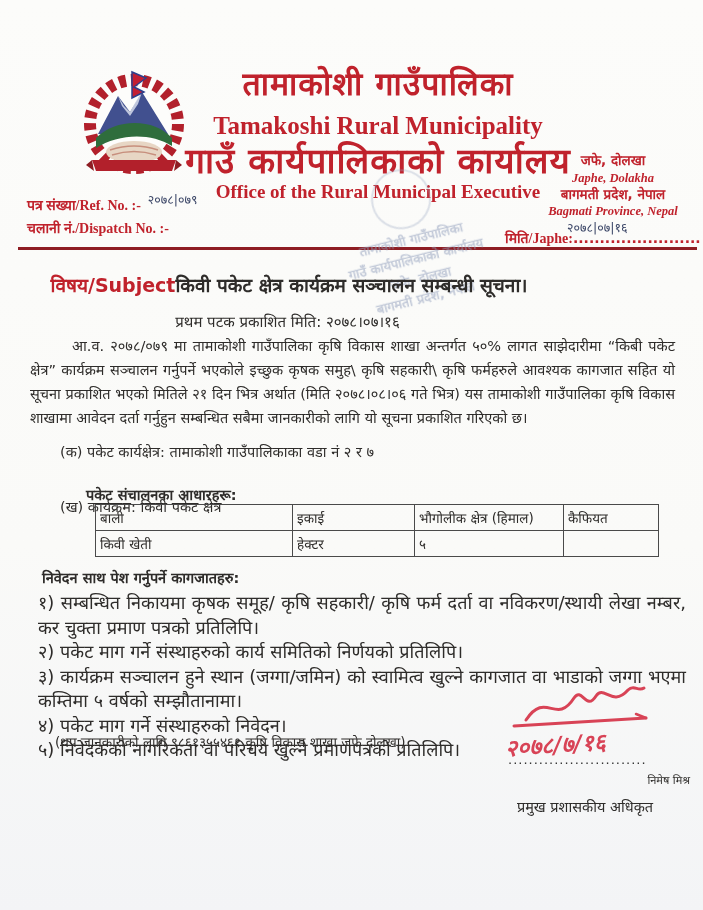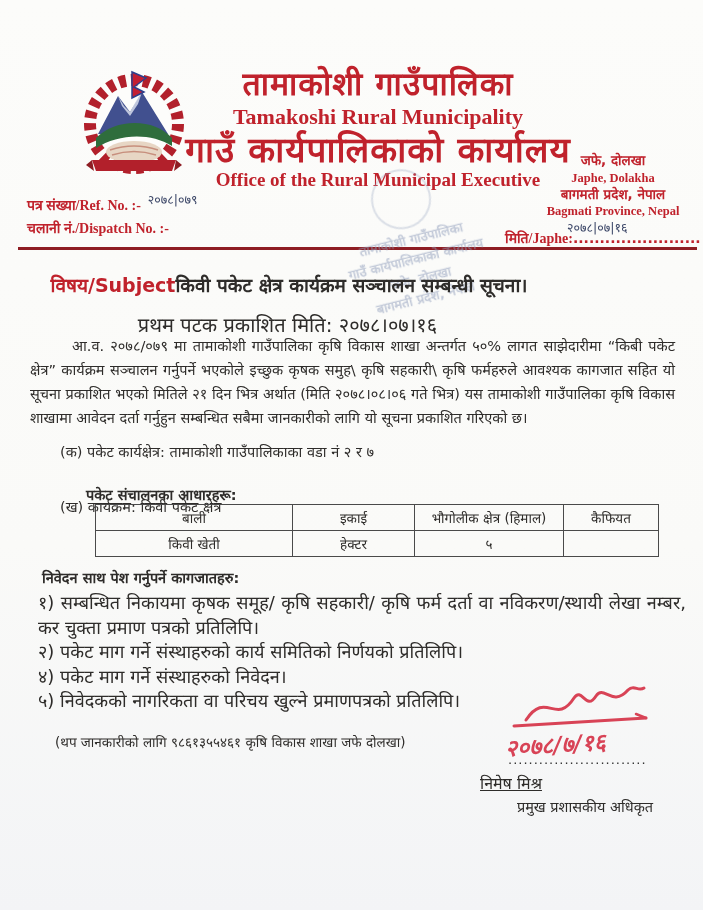--- a/index.html
+++ b/index.html
@@ -15,67 +15,67 @@
     padding-left:44px;
   }
   .red{color:#c0222c;}
   .serif{font-family:"Liberation Serif","DejaVu Serif",serif;}
   .abs{position:absolute;}
 
   
   .logo{left:80px;top:68px;width:108px;height:120px;}
   .title-block{left:178px;top:68px;width:400px;text-align:center;line-height:1.05;}
   .t-np1{font-size:32px;font-weight:700;letter-spacing:1px;}
-  .t-en1{font-size:22px;font-weight:700;margin-top:3px;}
+  .t-en1{font-size:25px;font-weight:700;margin-top:11px;}
   .t-np2{font-size:35px;font-weight:700;margin-top:4px;letter-spacing:1px;}
   .t-en2{font-size:19px;font-weight:700;margin-top:2px;}
   .addr-block{left:528px;top:152px;width:170px;text-align:center;line-height:1.3;font-weight:700;}
   .addr-np{font-size:13.5px;}
-  .addr-en{font-size:12.5px;}
+  .addr-en{font-size:12.5px;font-style:italic;}
   .ref-block{left:27px;top:194px;font-size:14px;font-weight:700;line-height:1.6;}
   .hand{color:#3a4566;font-family:"DejaVu Sans",sans-serif;}
   .ref-val{font-size:12.5px;position:relative;top:-6px;left:2px;font-weight:400;}
   .date-row{left:505px;top:228px;font-size:14px;font-weight:700;}
   .date-val{position:absolute;left:62px;top:-9px;font-size:12.5px;font-weight:400;}
   .rule{left:18px;top:247px;width:679px;height:3px;background:#8e1d23;}
 
   
   .watermark{
     left:296px;top:168px;width:230px;text-align:center;color:#93a0bd;
     transform:rotate(-14deg);opacity:.55;filter:blur(.4px);
     font-size:13px;line-height:1.55;font-weight:600;pointer-events:none;
   }
   .wm-emblem{width:56px;height:56px;border:2px solid #9aa6c2;border-radius:50%;
     margin:0 auto 2px auto;opacity:.6;}
 
   
   .subject-line{left:0;top:272px;width:578px;text-align:center;font-size:19px;font-weight:700;}
-  .pub-line{left:0;top:311px;width:575px;text-align:center;font-size:20px;}
+  .pub-line{left:0;top:311px;width:575px;text-align:center;font-size:15px;}
   .para{left:30px;top:334px;width:645px;font-size:14.5px;line-height:24px;
     text-align:justify;text-indent:42px;}
   .point-a{left:60px;top:441px;font-size:14.5px;}
   .point-b{left:60px;top:464px;font-size:14.5px;margin-top:32px;}
   .tbl-head{left:42px;top:484px;font-size:14.5px;font-weight:700;margin-left:44px;}
   table.basis{position:absolute;left:95px;top:504px;border-collapse:collapse;
     font-size:13.5px;}
-  table.basis td{border:1px solid #4a4a4a;text-align:center;height:25px;padding:0 4px;}
+  table.basis td{border:1px solid #4a4a4a;height:25px;padding:0 4px;}
   .c0{width:188px;} .c1{width:113px;} .c2{width:140px;} .c3{width:86px;}
 
   .docs-head{left:42px;top:567px;font-size:14.5px;font-weight:700;}
   .docs{left:38px;top:591px;width:648px;font-size:18px;line-height:24.5px;}
   .docs .doc-item{text-align:justify;}
   .info-note{left:55px;top:733px;font-size:13.5px;}
 
   
   .sig-svg{left:512px;top:682px;width:148px;height:52px;}
   .sig-date{left:505px;top:726px;width:160px;color:#d84356;font-size:23px;
     font-style:italic;font-weight:700;transform:rotate(-4deg);
     font-family:"DejaVu Serif","Liberation Serif",serif;}
   .sig-dots{left:508px;top:752px;width:160px;font-size:13px;letter-spacing:1px;color:#333;}
-  .sig-name{left:480px;top:772px;width:210px;text-align:left;font-size:16px;text-decoration:underline;}
+  .sig-name{left:480px;top:772px;width:210px;text-align:right;font-size:11px;}
   .sig-title{left:462px;top:796px;width:246px;text-align:center;font-size:14.5px;}
 </style>
 </head>
 <body>
 
 <div class="paper">
 
   <svg class="abs logo" viewBox="0 0 108 120">
     <circle cx="54" cy="56" r="44" fill="none" stroke="#b2202b" stroke-width="12" stroke-dasharray="7 5"></circle>
     <circle cx="54" cy="56" r="37" fill="#fdfdfb"></circle>
@@ -156,20 +156,21 @@
         <td>५</td>
         <td></td>
       </tr>
     </tbody>
   </table>
 
   <div class="abs docs-head">निवेदन साथ पेश गर्नुपर्ने कागजातहरु:</div>
   <div class="abs docs">
     <div class="doc-item">१) सम्बन्धित निकायमा कृषक समूह/ कृषि सहकारी/ कृषि फर्म दर्ता वा नविकरण/स्थायी लेखा नम्बर, कर चुक्ता प्रमाण पत्रको प्रतिलिपि।</div>
     <div class="doc-item">२) पकेट माग गर्ने संस्थाहरुको कार्य समितिको निर्णयको प्रतिलिपि।</div>
+    <div class="doc-item">३) कार्यक्रम सञ्चालन हुने स्थान (जग्गा/जमिन) को स्वामित्व खुल्ने कागजात वा भाडाको जग्गा भएमा कम्तिमा ५ वर्षको सम्झौतानामा।</div>
     <div class="doc-item">४) पकेट माग गर्ने संस्थाहरुको निवेदन।</div>
     <div class="doc-item">५) निवेदकको नागरिकता वा परिचय खुल्ने प्रमाणपत्रको प्रतिलिपि।</div>
   </div>
   <div class="abs info-note">(थप जानकारीको लागि ९८६१३५५४६१ कृषि विकास शाखा जफे दोलखा)</div>
 
   <svg class="abs sig-svg" viewBox="0 0 148 52">
     <path d="M14 38 C34 8 44 44 62 16 C70 4 74 30 84 14 C92 2 100 26 116 8 C122 2 126 10 132 6" fill="none" stroke="#d84356" stroke-width="3" stroke-linecap="round"></path>
     <path d="M2 44 L134 36" fill="none" stroke="#d84356" stroke-width="3" stroke-linecap="round"></path>
     <path d="M134 36 L124 32" fill="none" stroke="#d84356" stroke-width="2.5" stroke-linecap="round"></path>
   </svg>

